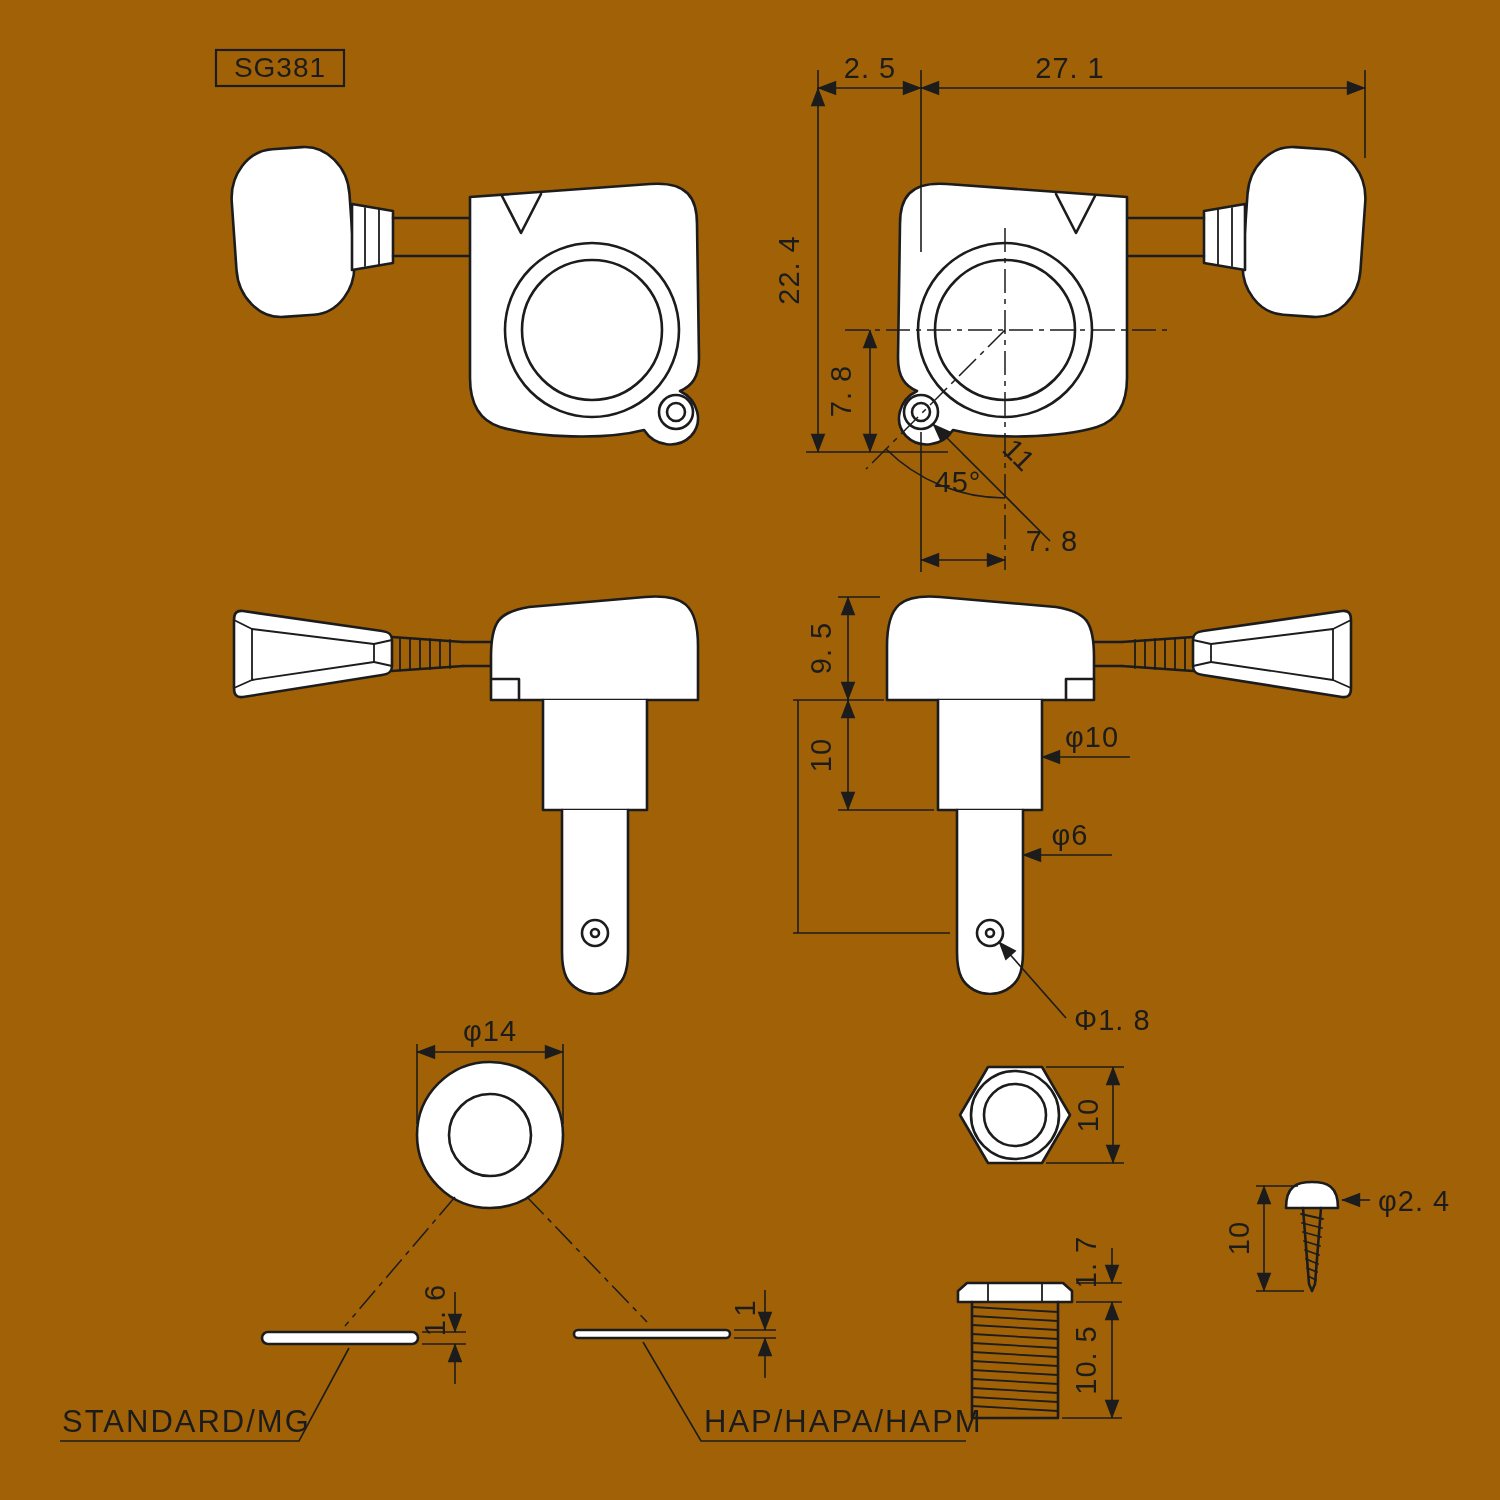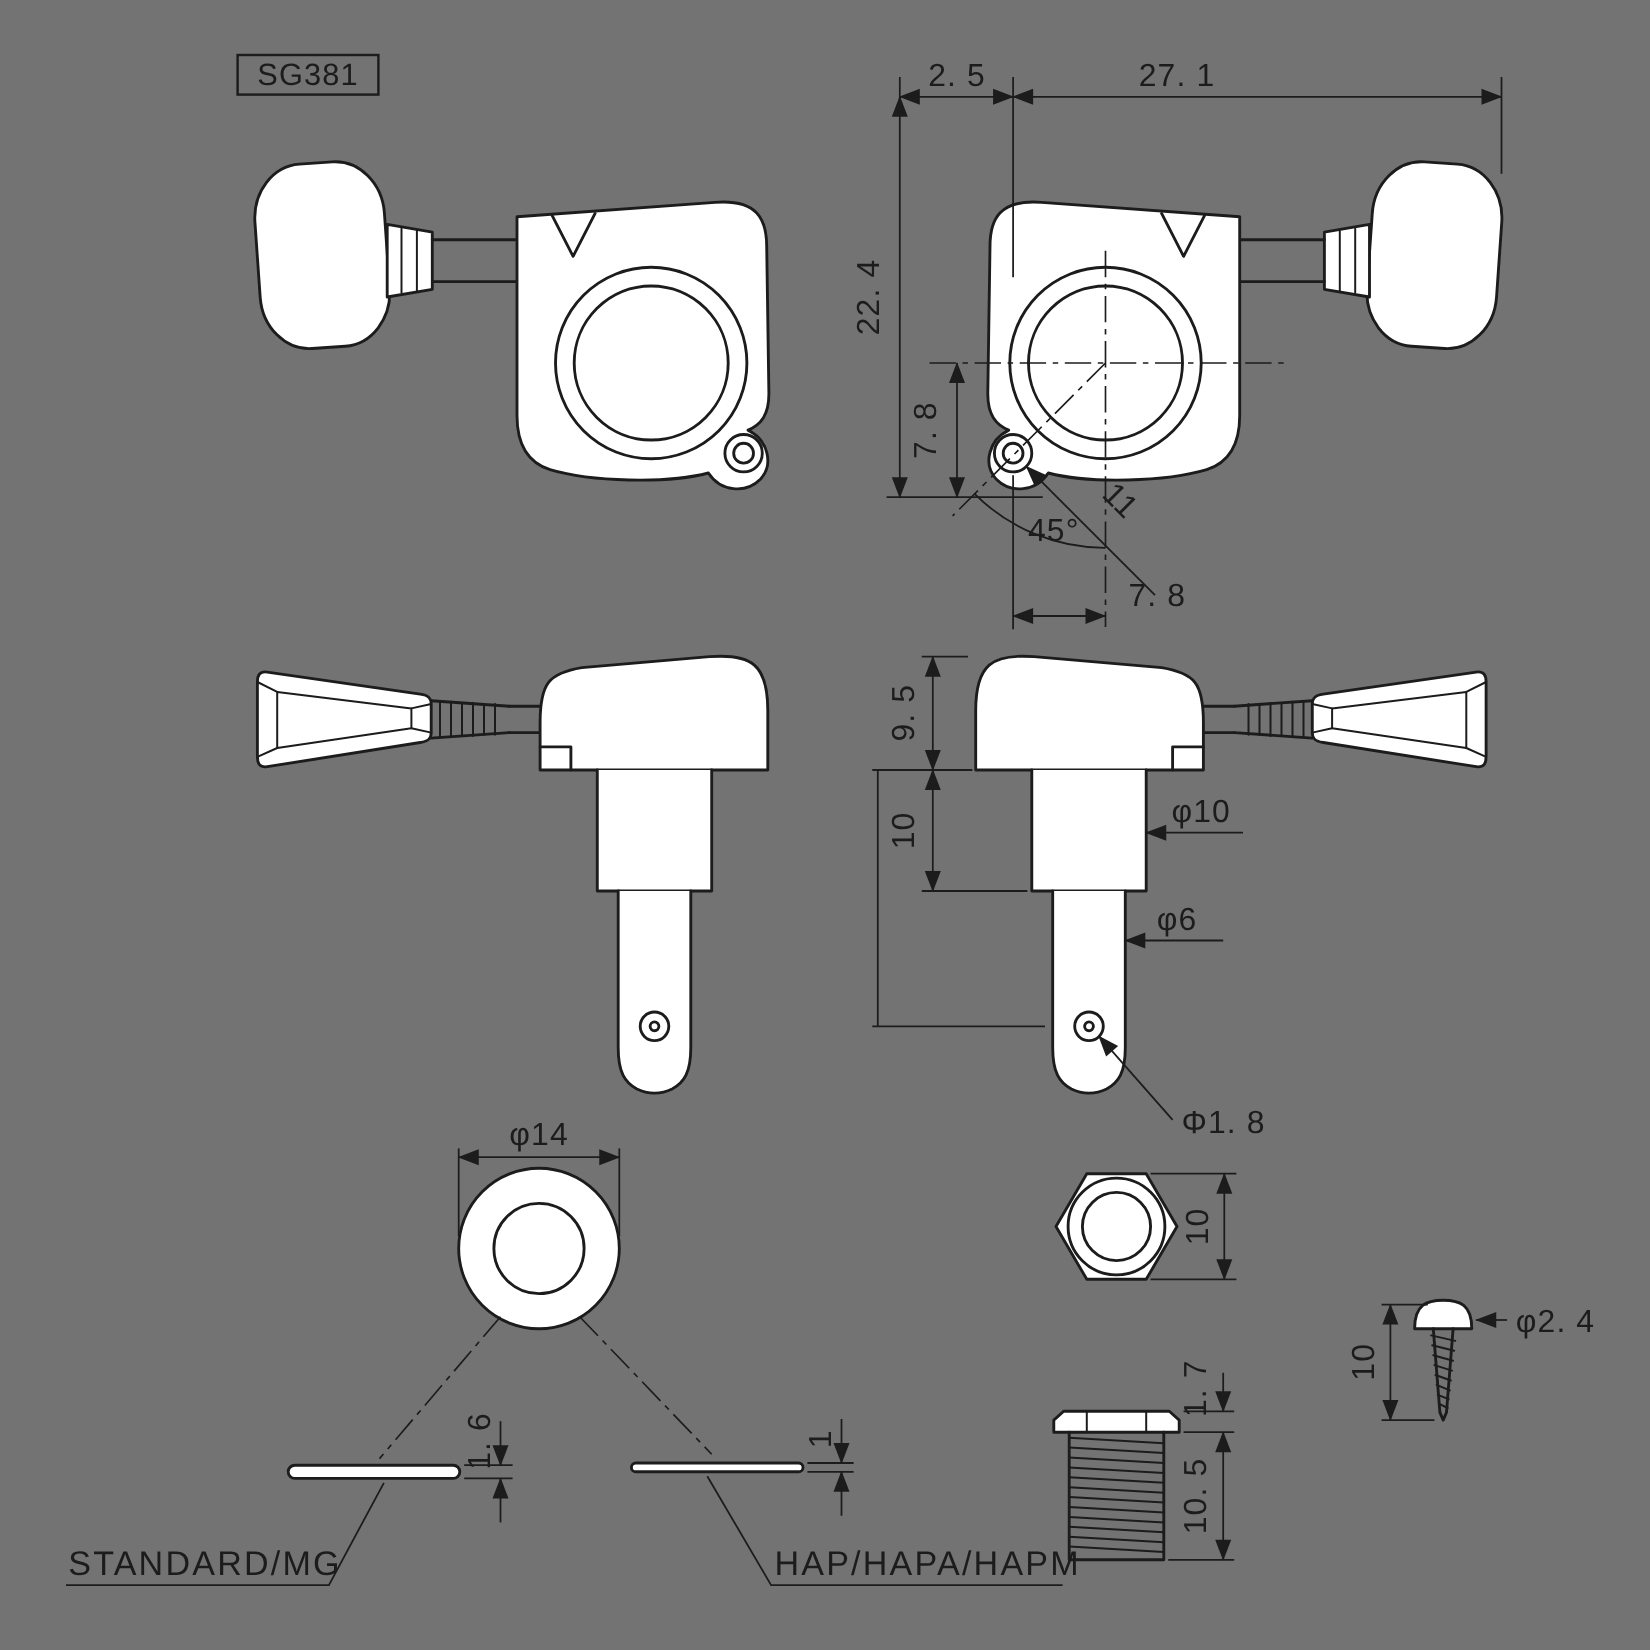--- a/index.html
+++ b/index.html
@@ -1,16 +1,16 @@
 <!DOCTYPE html>
 <html><head>
 <meta charset="utf-8">
 <style>
   html,body{margin:0;padding:0;background:#ffffff;}
-  .page{position:relative;width:1500px;height:1500px;background:#737373;overflow:hidden;}
+  .page{position:relative;width:1500px;height:1500px;background:#a16207;overflow:hidden;}
   svg{display:block;}
   svg text{font-family:"Liberation Sans","DejaVu Sans",sans-serif;font-size:29px;fill:#1c1c1c;letter-spacing:1px;}
   svg text.lbl{font-size:31px;letter-spacing:2px;}
   svg text.ttl{font-size:28px;letter-spacing:1px;}
   .part{fill:#ffffff;stroke:#1c1c1c;stroke-width:2.6;stroke-linejoin:round;stroke-linecap:round;}
   .ln{fill:none;stroke:#1c1c1c;stroke-width:2.6;stroke-linejoin:round;stroke-linecap:round;}
   .thin{fill:none;stroke:#1c1c1c;stroke-width:1.8;stroke-linejoin:round;stroke-linecap:round;}
   .dim{fill:none;stroke:#1c1c1c;stroke-width:1.6;}
   .cl{fill:none;stroke:#1c1c1c;stroke-width:1.5;stroke-dasharray:24 6 5 6;}
   .box{fill:none;stroke:#1c1c1c;stroke-width:2.2;}

